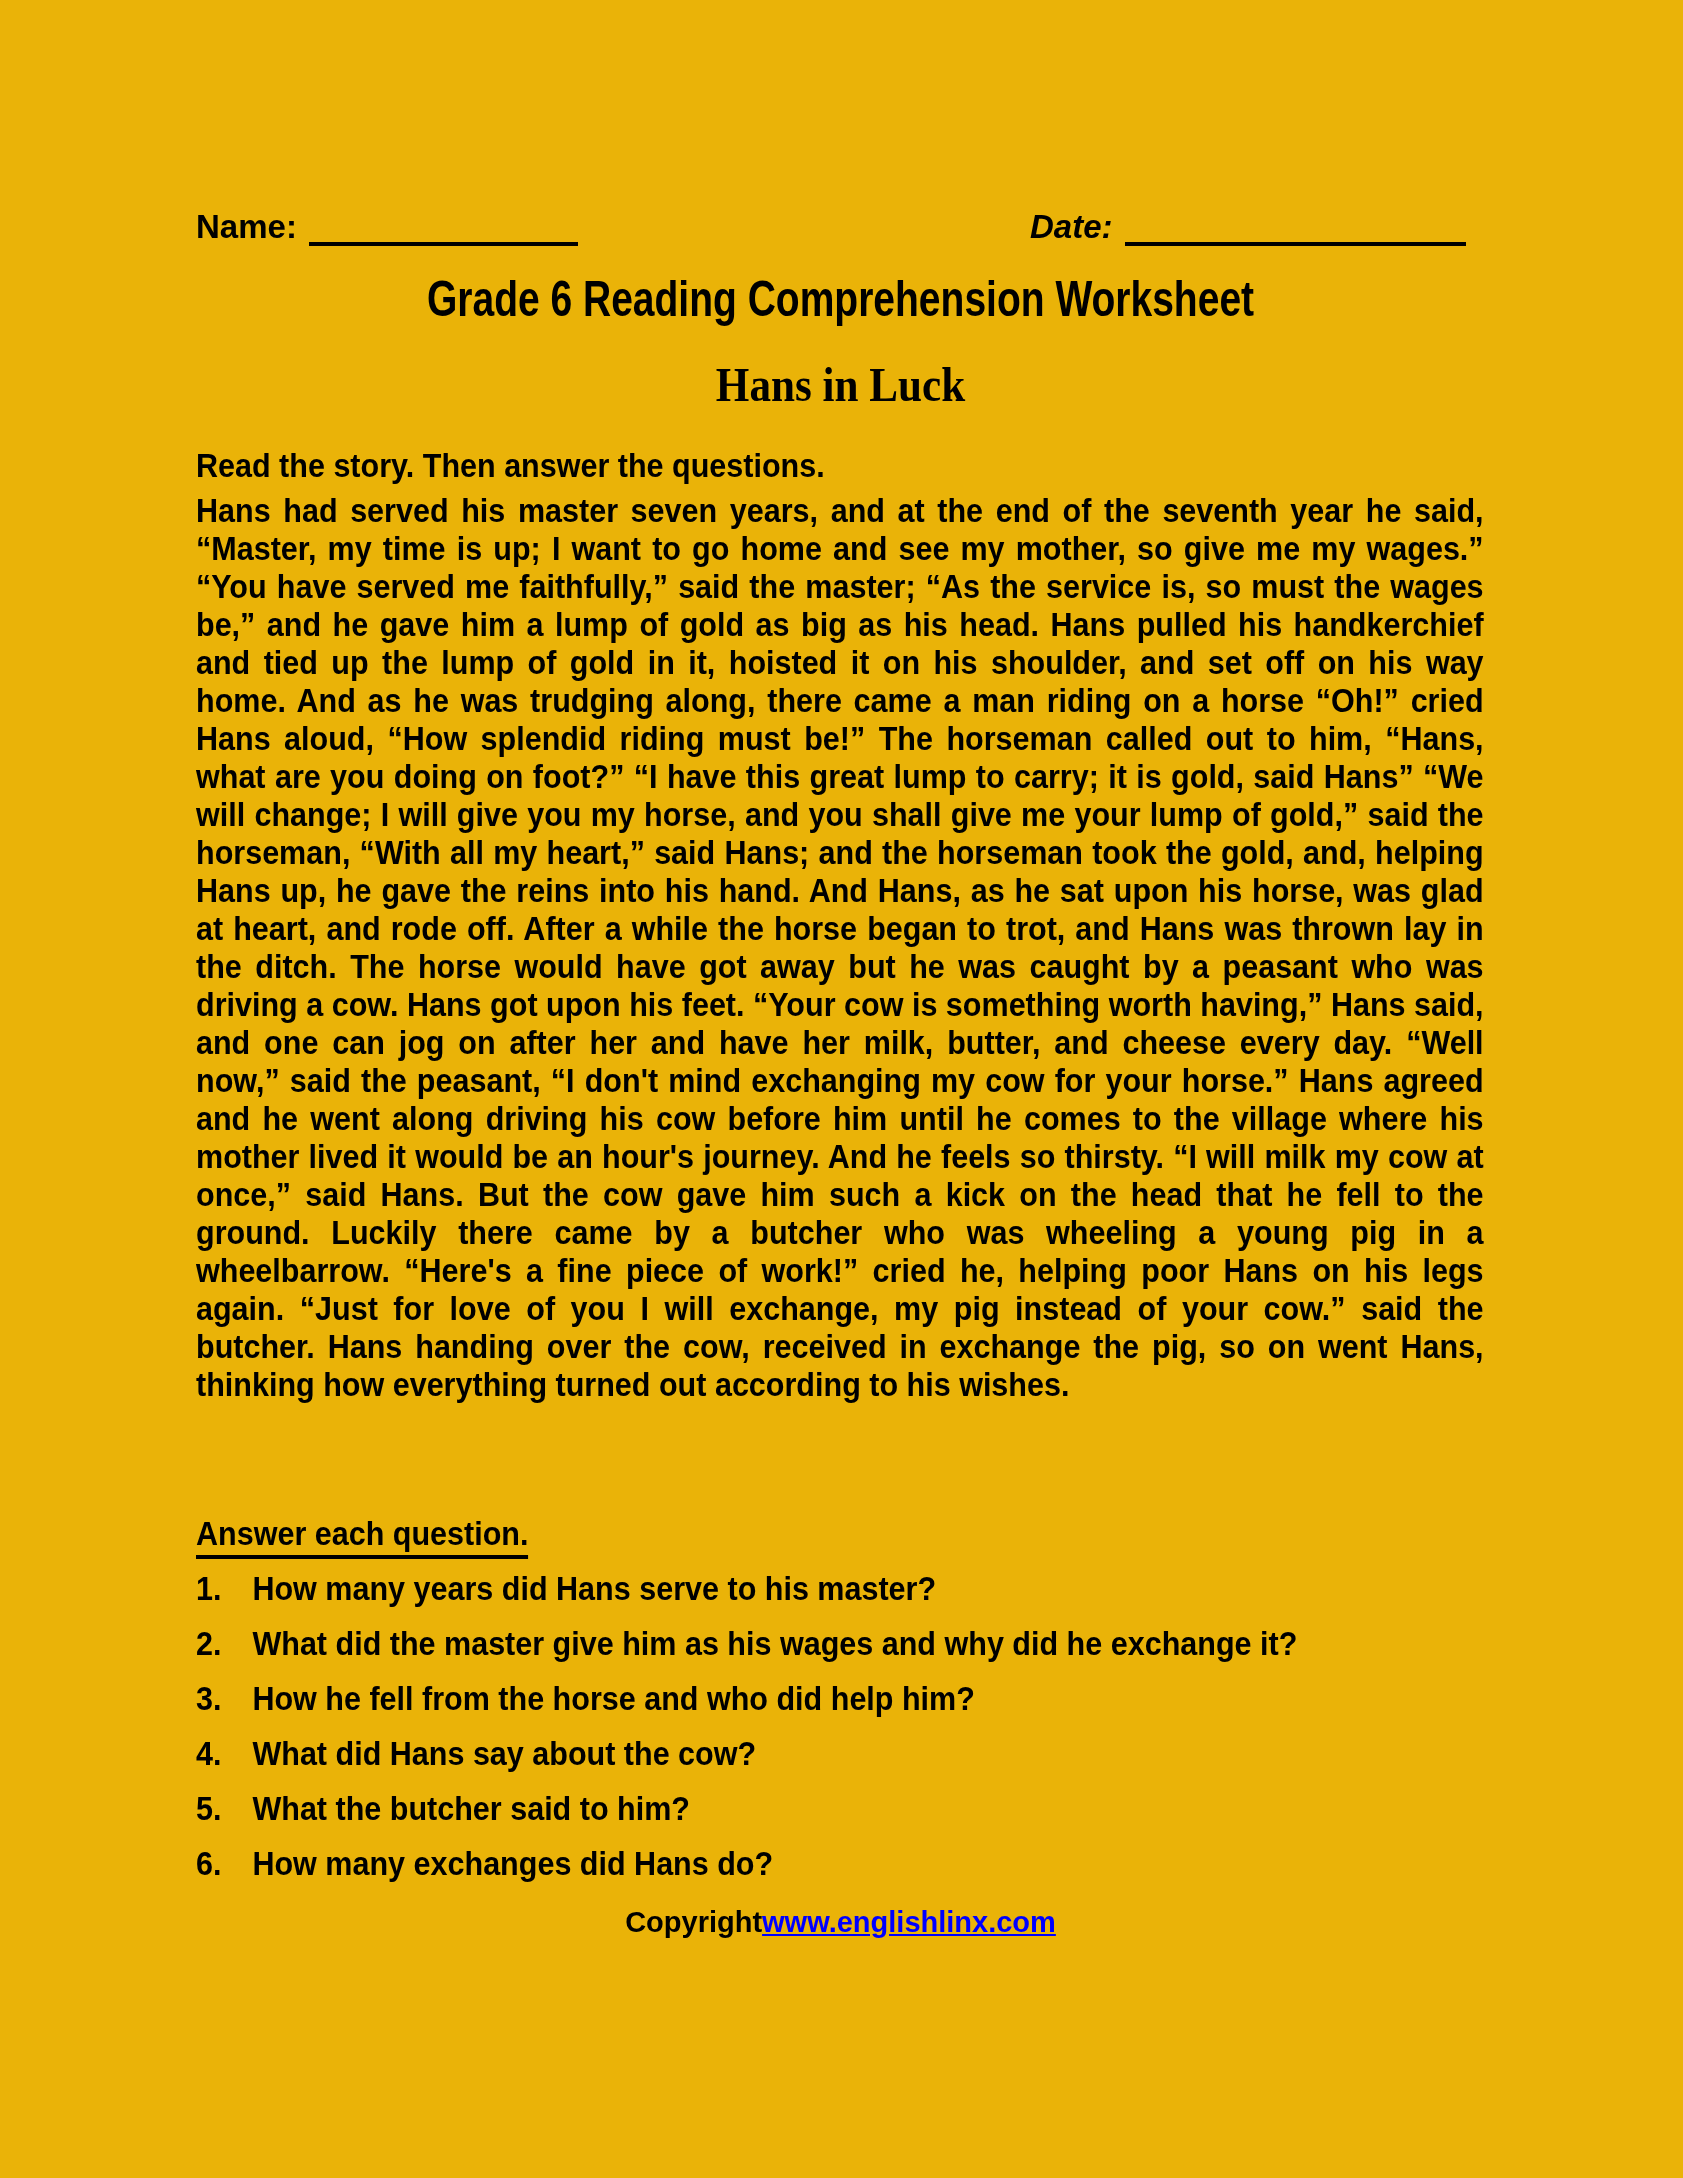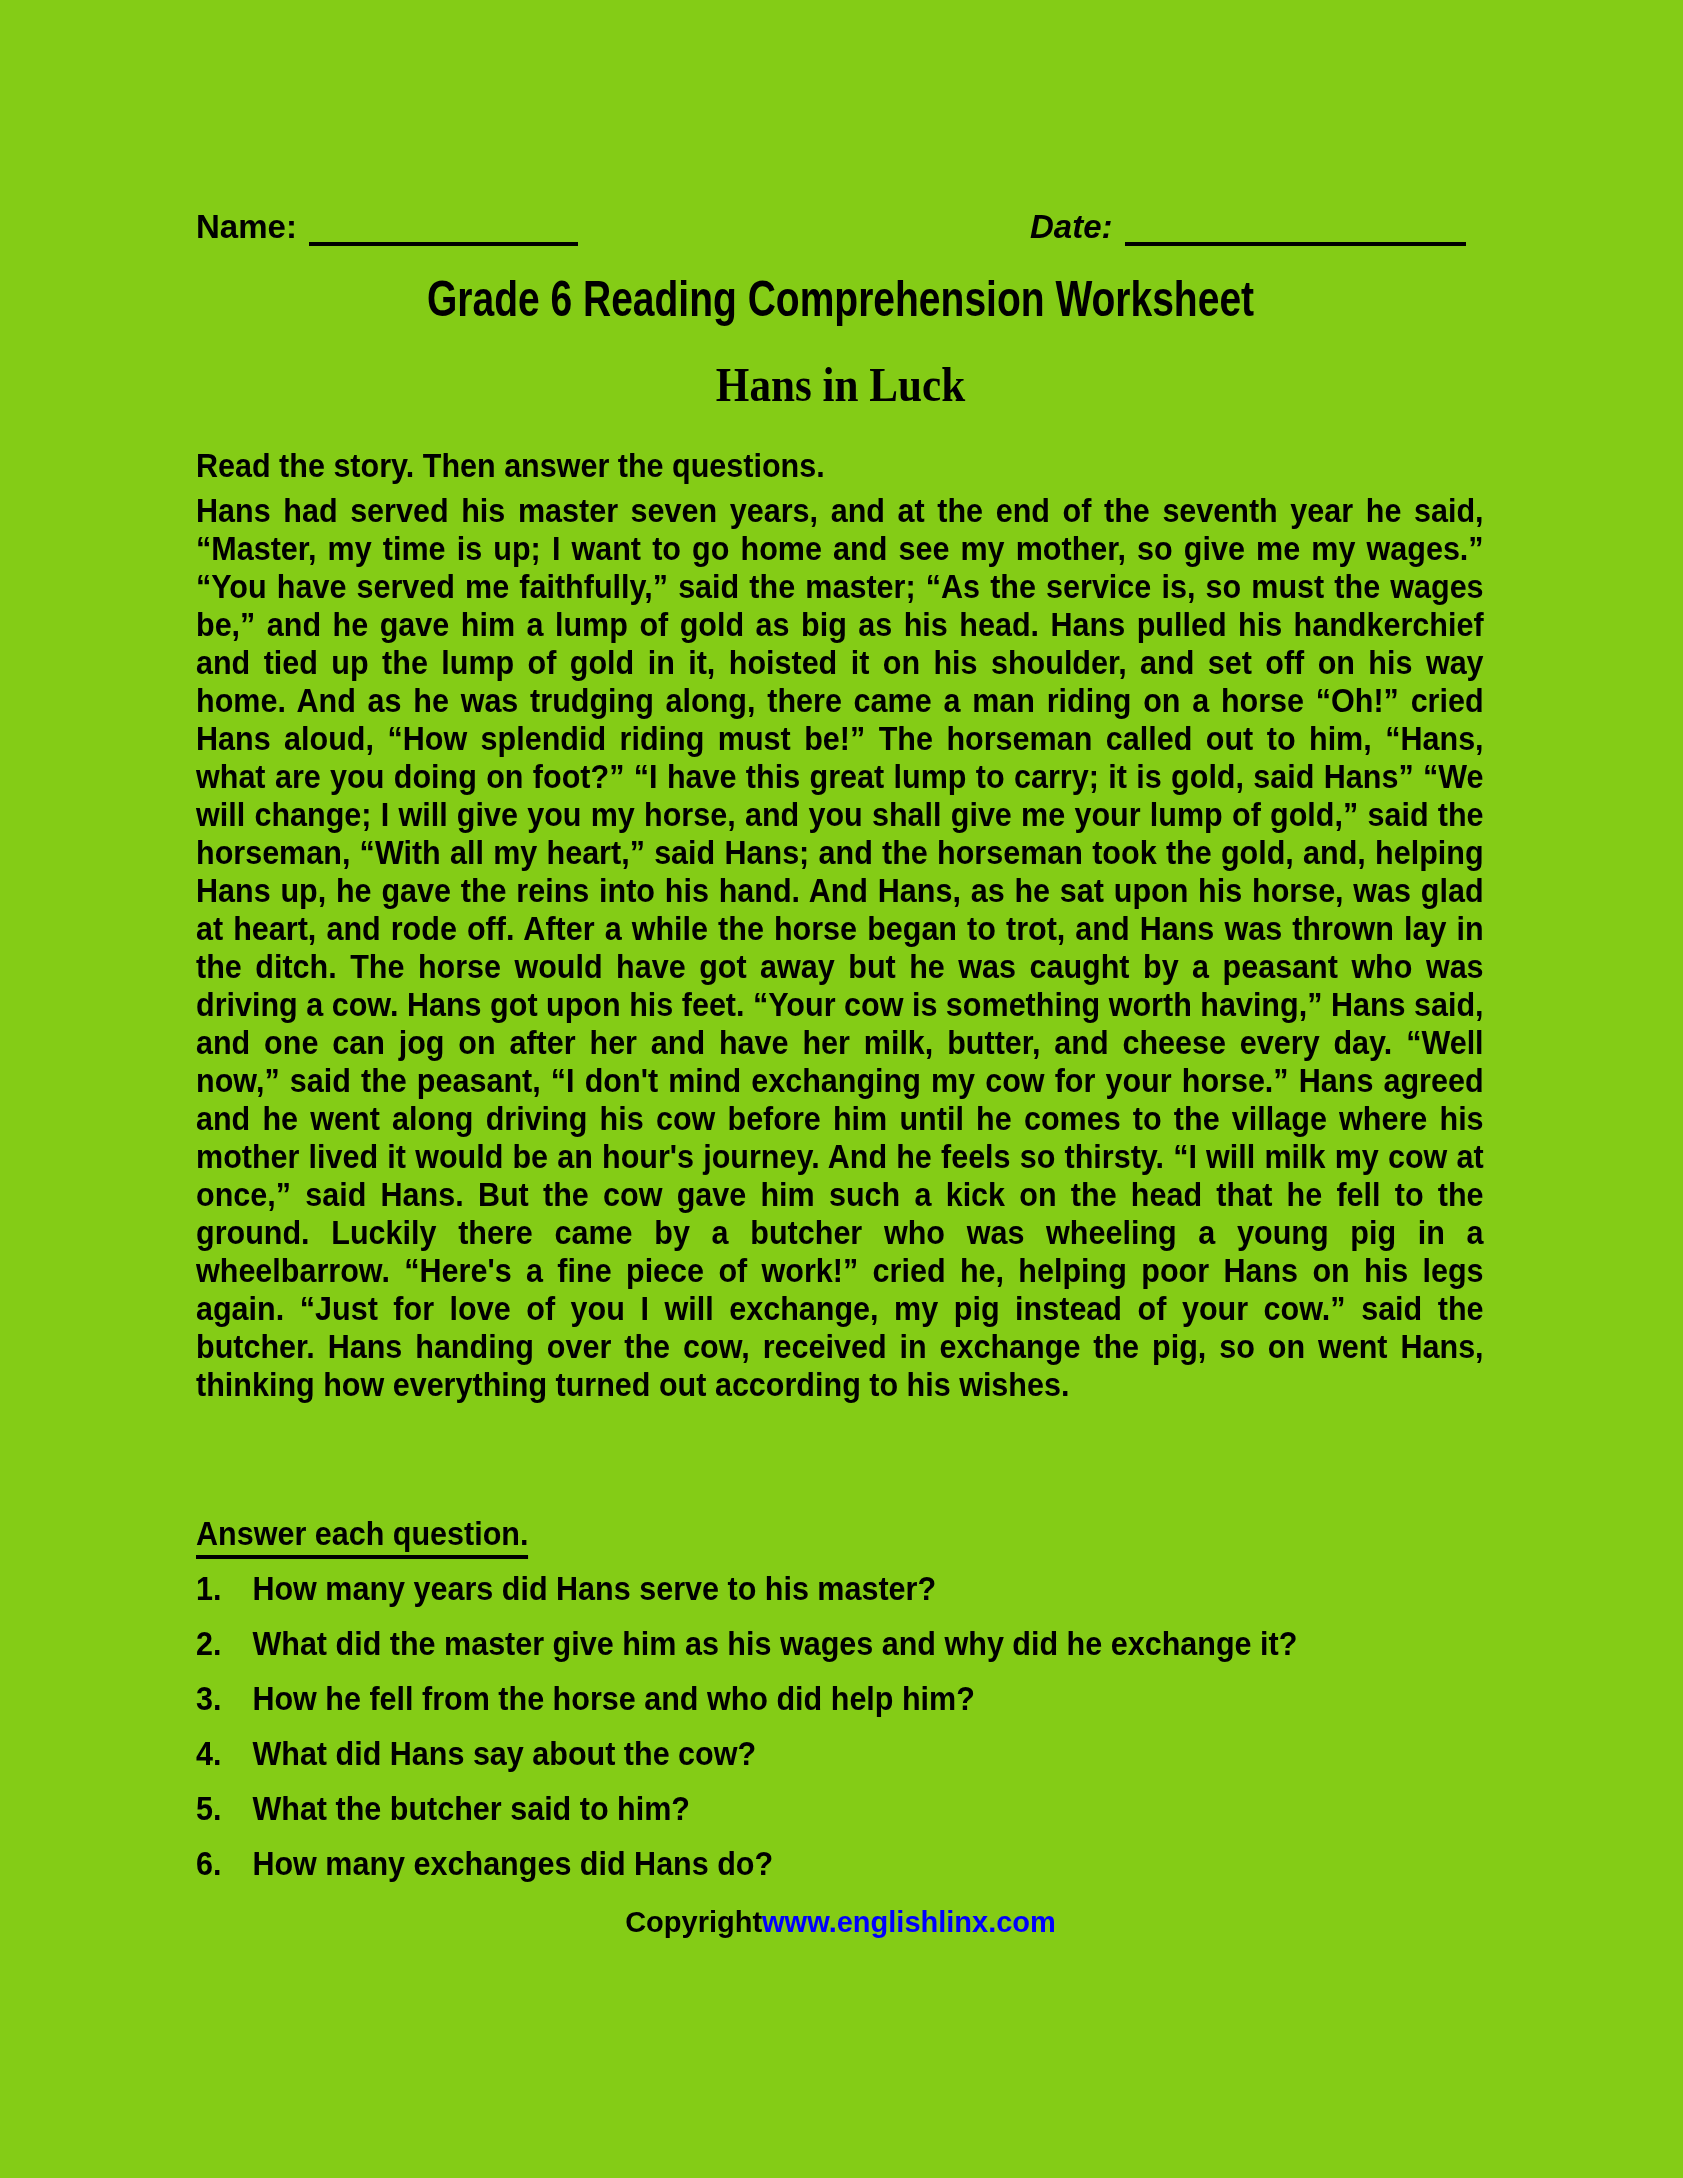--- a/index.html
+++ b/index.html
@@ -1,20 +1,20 @@
 <!DOCTYPE html>
 <html><head>
 <meta charset="utf-8">
 <style>
   html, body { margin: 0; padding: 0; background: #ffffff; }
   .page {
     position: relative;
     width: 1683px;
     height: 2178px;
-    background: #84cc16;
+    background: #eab308;
     color: #000000;
     font-family: "Liberation Sans", sans-serif;
     font-weight: bold;
     overflow: hidden;
   }
 
   
   .condensed {
     transform: scaleX(0.925);
     transform-origin: 0 0;
@@ -116,20 +116,21 @@
     position: absolute;
     top: 1906px;
     left: 196px;
     width: 1289px;
     text-align: center;
     font-size: 29px;
   }
   .copyright .label { margin-right: 0; }
   .copyright a {
     color: #0000ff;
+    text-decoration: underline;
     cursor: pointer;
   }
 </style>
 </head>
 <body>
 
 <div class="page">
 
   <div class="field" id="name-field">
     <span>Name:</span>

